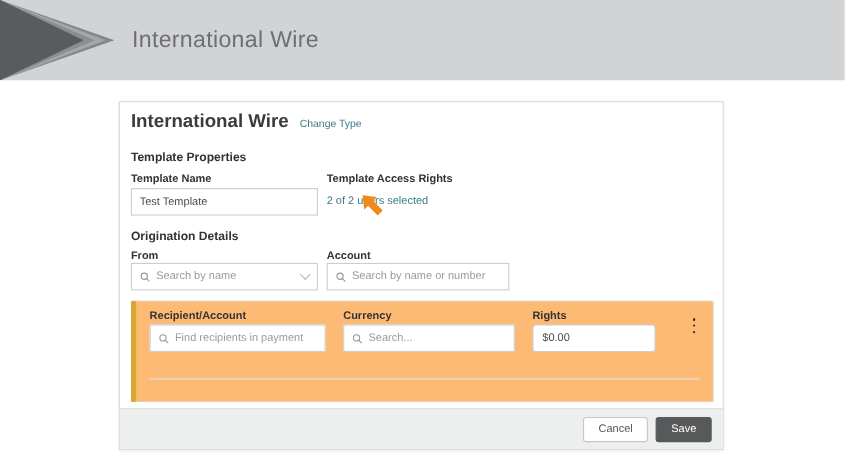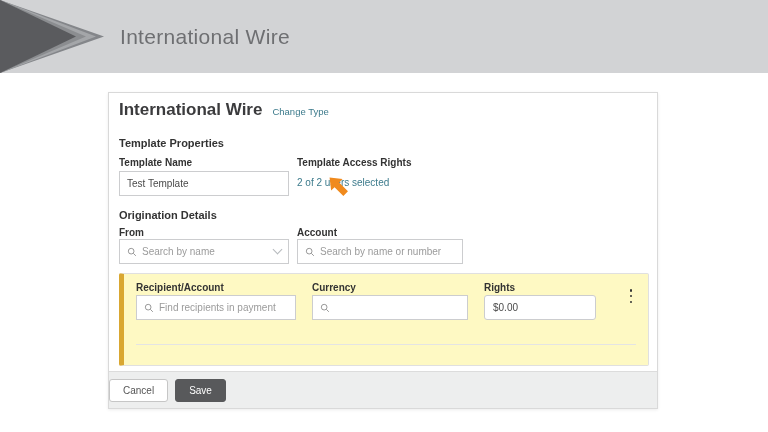--- a/index.html
+++ b/index.html
@@ -35,35 +35,35 @@
   .inp-wrap input { border:none; outline:none; flex:1; min-width:0; font-size:10px; color:#4a4a4a;
                     font-family:inherit; background:transparent; }
   .inp-wrap input::placeholder { color:#9B9B9B; }
   .plain-input { position:absolute; height:25px; border:1px solid #CCCDCF; border-radius:3px;
                  font-size:10px; color:#4a4a4a; padding:0 8px; outline:none; font-family:inherit; }
   .chev { width:7px; height:7px; border-right:1.5px solid #B6BABD; border-bottom:1.5px solid #B6BABD;
           transform:rotate(45deg); margin-top:-4px; flex:none; }
 
   
   .recipient-panel { position:absolute; left:10px; top:180px; width:530px; height:93px;
-                     background:#fef9c3; border:1px solid #E0E0E0; border-left:5px solid #D9A731;
+                     background:#fdba74; border:1px solid #E0E0E0; border-left:5px solid #D9A731;
                      border-radius:2px; }
   .kebab { position:absolute; right:10px; top:14px; width:14px; height:16px; display:flex;
            flex-direction:column; align-items:center; justify-content:space-between;
            padding:1px 0; cursor:pointer; }
   .kebab .dot { width:2.5px; height:2.5px; background:#333; border-radius:50%; }
   .optional-row { position:absolute; left:12px; right:12px; top:48px; height:20px; display:flex;
                   align-items:center; justify-content:space-between; cursor:pointer; }
   .optional-label { font-size:9px; font-weight:600; color:#5C6B73; letter-spacing:0.6px; }
   .divider { position:absolute; left:12px; right:12px; top:70px; height:1px; background:#E4E4E4; }
 
   
   .card-footer { position:absolute; left:0; bottom:0; width:100%; height:37px; background:#EDEEEE;
                  border-top:1px solid #DCDCDC; display:flex; align-items:center;
-                 gap:7px; padding-right:10px; }
+                 justify-content:flex-end; gap:7px; padding-right:10px; }
   .btn { height:23px; padding:0 13px; font-size:10px; border-radius:3px; cursor:pointer;
          font-family:inherit; }
   .btn-cancel { background:#ffffff; border:1px solid #C6C6C6; color:#555; }
   .btn-save   { background:#58595B; border:1px solid #58595B; color:#ffffff; }
 
   .cursor-arrow { position:absolute; left:216px; top:80px; width:26px; height:26px; }
 </style>
 </head>
 <body>
 
@@ -133,20 +133,21 @@
         </svg>
         <input type="text" placeholder="Find recipients in payment" style="">
       </div>
 
       <div class="fld-label" style="left:188px; top:8px;">Currency</div>
       <div class="inp-wrap" style="left:188px; top:21px; width:156px;">
         <svg width="10" height="10" viewBox="0 0 12 12">
           <circle cx="5" cy="5" r="3.4" fill="none" stroke="#999" stroke-width="1.2"></circle>
           <line x1="7.6" y1="7.6" x2="10.6" y2="10.6" stroke="#999" stroke-width="1.2"></line>
         </svg>
+        <input type="text" placeholder="Search..." style="">
       </div>
 
       <div class="fld-label" style="left:360px; top:8px;">Rights</div>
       <input class="plain-input" style="left: 360px; top: 21px; width: 112px; " value="$0.00">
 
       <div class="kebab">
         <span class="dot"></span>
         <span class="dot"></span>
         <span class="dot"></span>
       </div>

